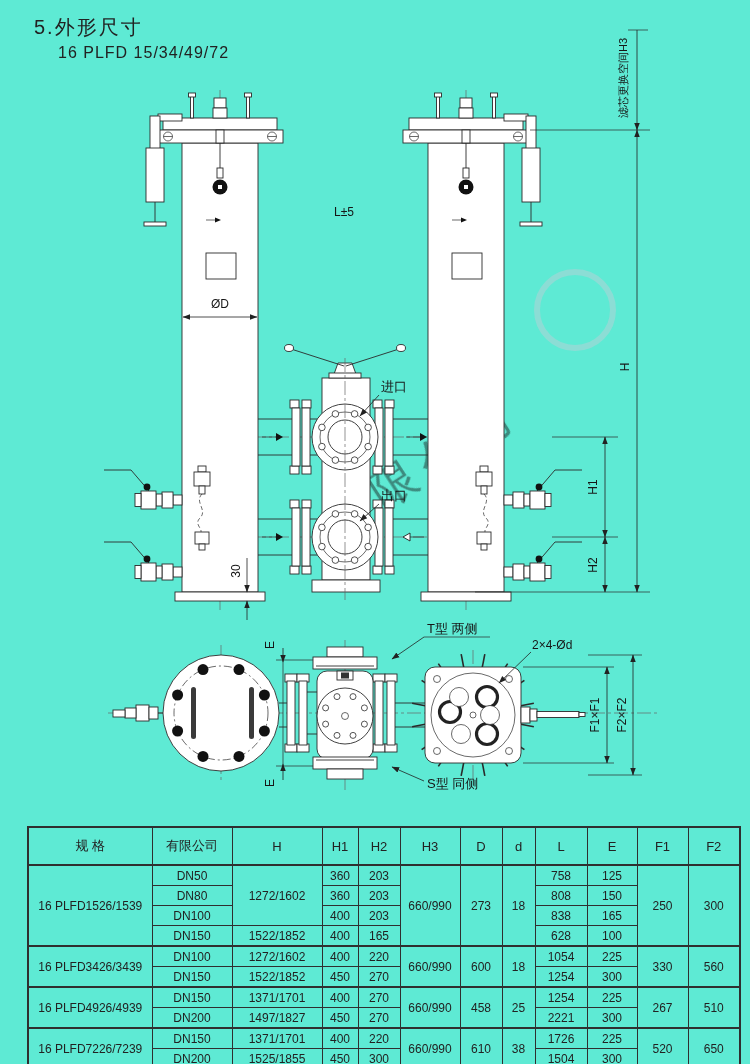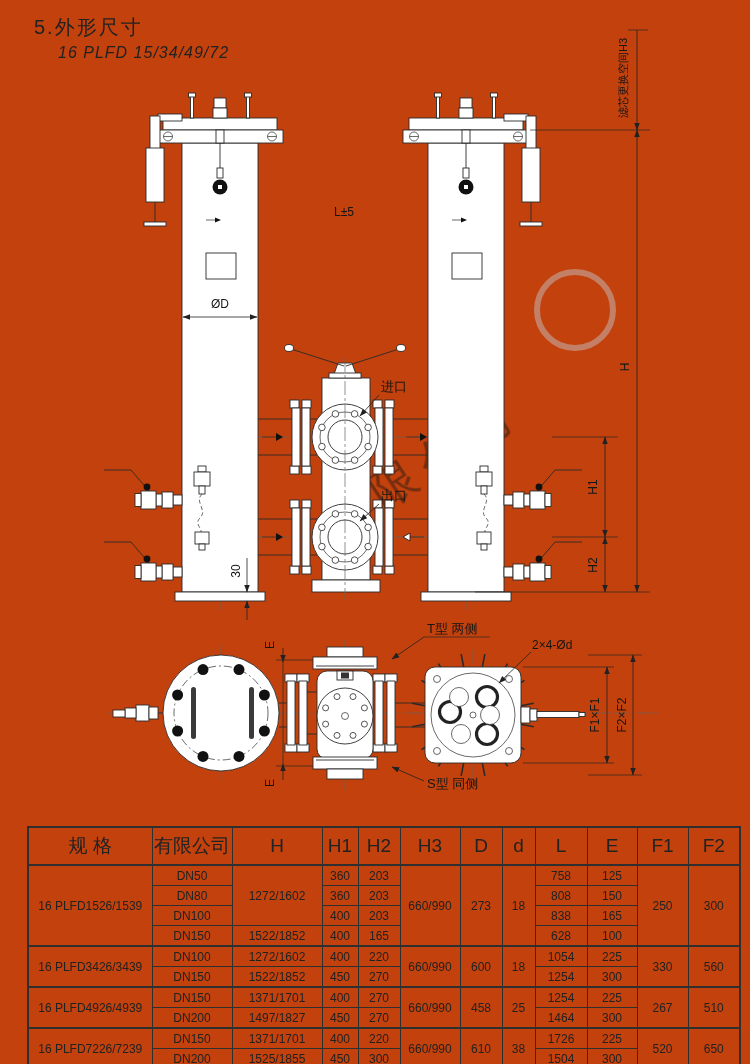--- a/index.html
+++ b/index.html
@@ -1,36 +1,36 @@
 <!DOCTYPE html>
 <html><head>
 <meta charset="utf-8">
 <style>
   html,body{margin:0;padding:0;background:#fff;}
-  .page{position:relative;width:750px;height:1064px;background:#c2410c;overflow:hidden;
+  .page{position:relative;width:750px;height:1064px;background:#5eead4;overflow:hidden;
         font-family:"Liberation Sans",sans-serif;color:#1a1a1a;}
   .title{position:absolute;left:34px;top:14px;font-size:20px;letter-spacing:2px;color:#222;}
-  .subtitle{position:absolute;left:58px;top:44px;font-size:16px;letter-spacing:1px;color:#222;font-style:italic;}
+  .subtitle{position:absolute;left:58px;top:44px;font-size:16px;letter-spacing:1px;color:#222;}
   svg{position:absolute;left:0;top:0;}
   svg text{font-family:"Liberation Sans",sans-serif;fill:#161616;}
   .ln{stroke:#2a2a2a;stroke-width:0.9;fill:none;}
   .lnt{stroke:#2a2a2a;stroke-width:0.7;fill:none;}
   .fw{fill:#ffffff;stroke:#2a2a2a;stroke-width:0.9;}
   .fwт{fill:#ffffff;stroke:#2a2a2a;stroke-width:0.7;}
   .cl{stroke:#666;stroke-width:0.7;fill:none;stroke-dasharray:14 3 3 3;}
   .dim{stroke:#222;stroke-width:0.8;fill:none;}
   .blk{fill:#111;}
   .dimtxt{font-size:12px;}
   .lbl{font-size:13px;}
   
   .tblwrap{position:absolute;left:27px;top:826px;}
   table{border-collapse:collapse;table-layout:fixed;width:712px;}
   td{border:1px solid #2f2f2f;text-align:center;vertical-align:middle;
      font-size:12px;height:19px;padding:0;color:#222;overflow:hidden;white-space:nowrap;}
-  tr.hd td{height:36px;font-size:19px;border-bottom:2px solid #2f2f2f;}
+  tr.hd td{height:36px;font-size:13px;border-bottom:2px solid #2f2f2f;}
   table{border:2px solid #2f2f2f;}
   tr.gs td{border-top:2px solid #2f2f2f;}
   .wm{opacity:0.45;}
 </style>
 </head>
 <body>
 
 <div class="page">
 
   <div class="title">5.外形尺寸</div>
@@ -497,21 +497,21 @@
         <td>1254</td>
         <td>225</td>
         <td rowspan="2">267</td>
         <td rowspan="2">510</td>
       </tr>
       <tr>
         <td>DN200</td>
         <td>1497/1827</td>
         <td>450</td>
         <td>270</td>
-        <td>1464</td>
+        <td>2221</td>
         <td>300</td>
       </tr>
 
       <tr class="gs">
         <td rowspan="2">16 PLFD7226/7239</td>
         <td>DN150</td>
         <td>1371/1701</td>
         <td>400</td>
         <td>220</td>
         <td rowspan="2">660/990</td>

